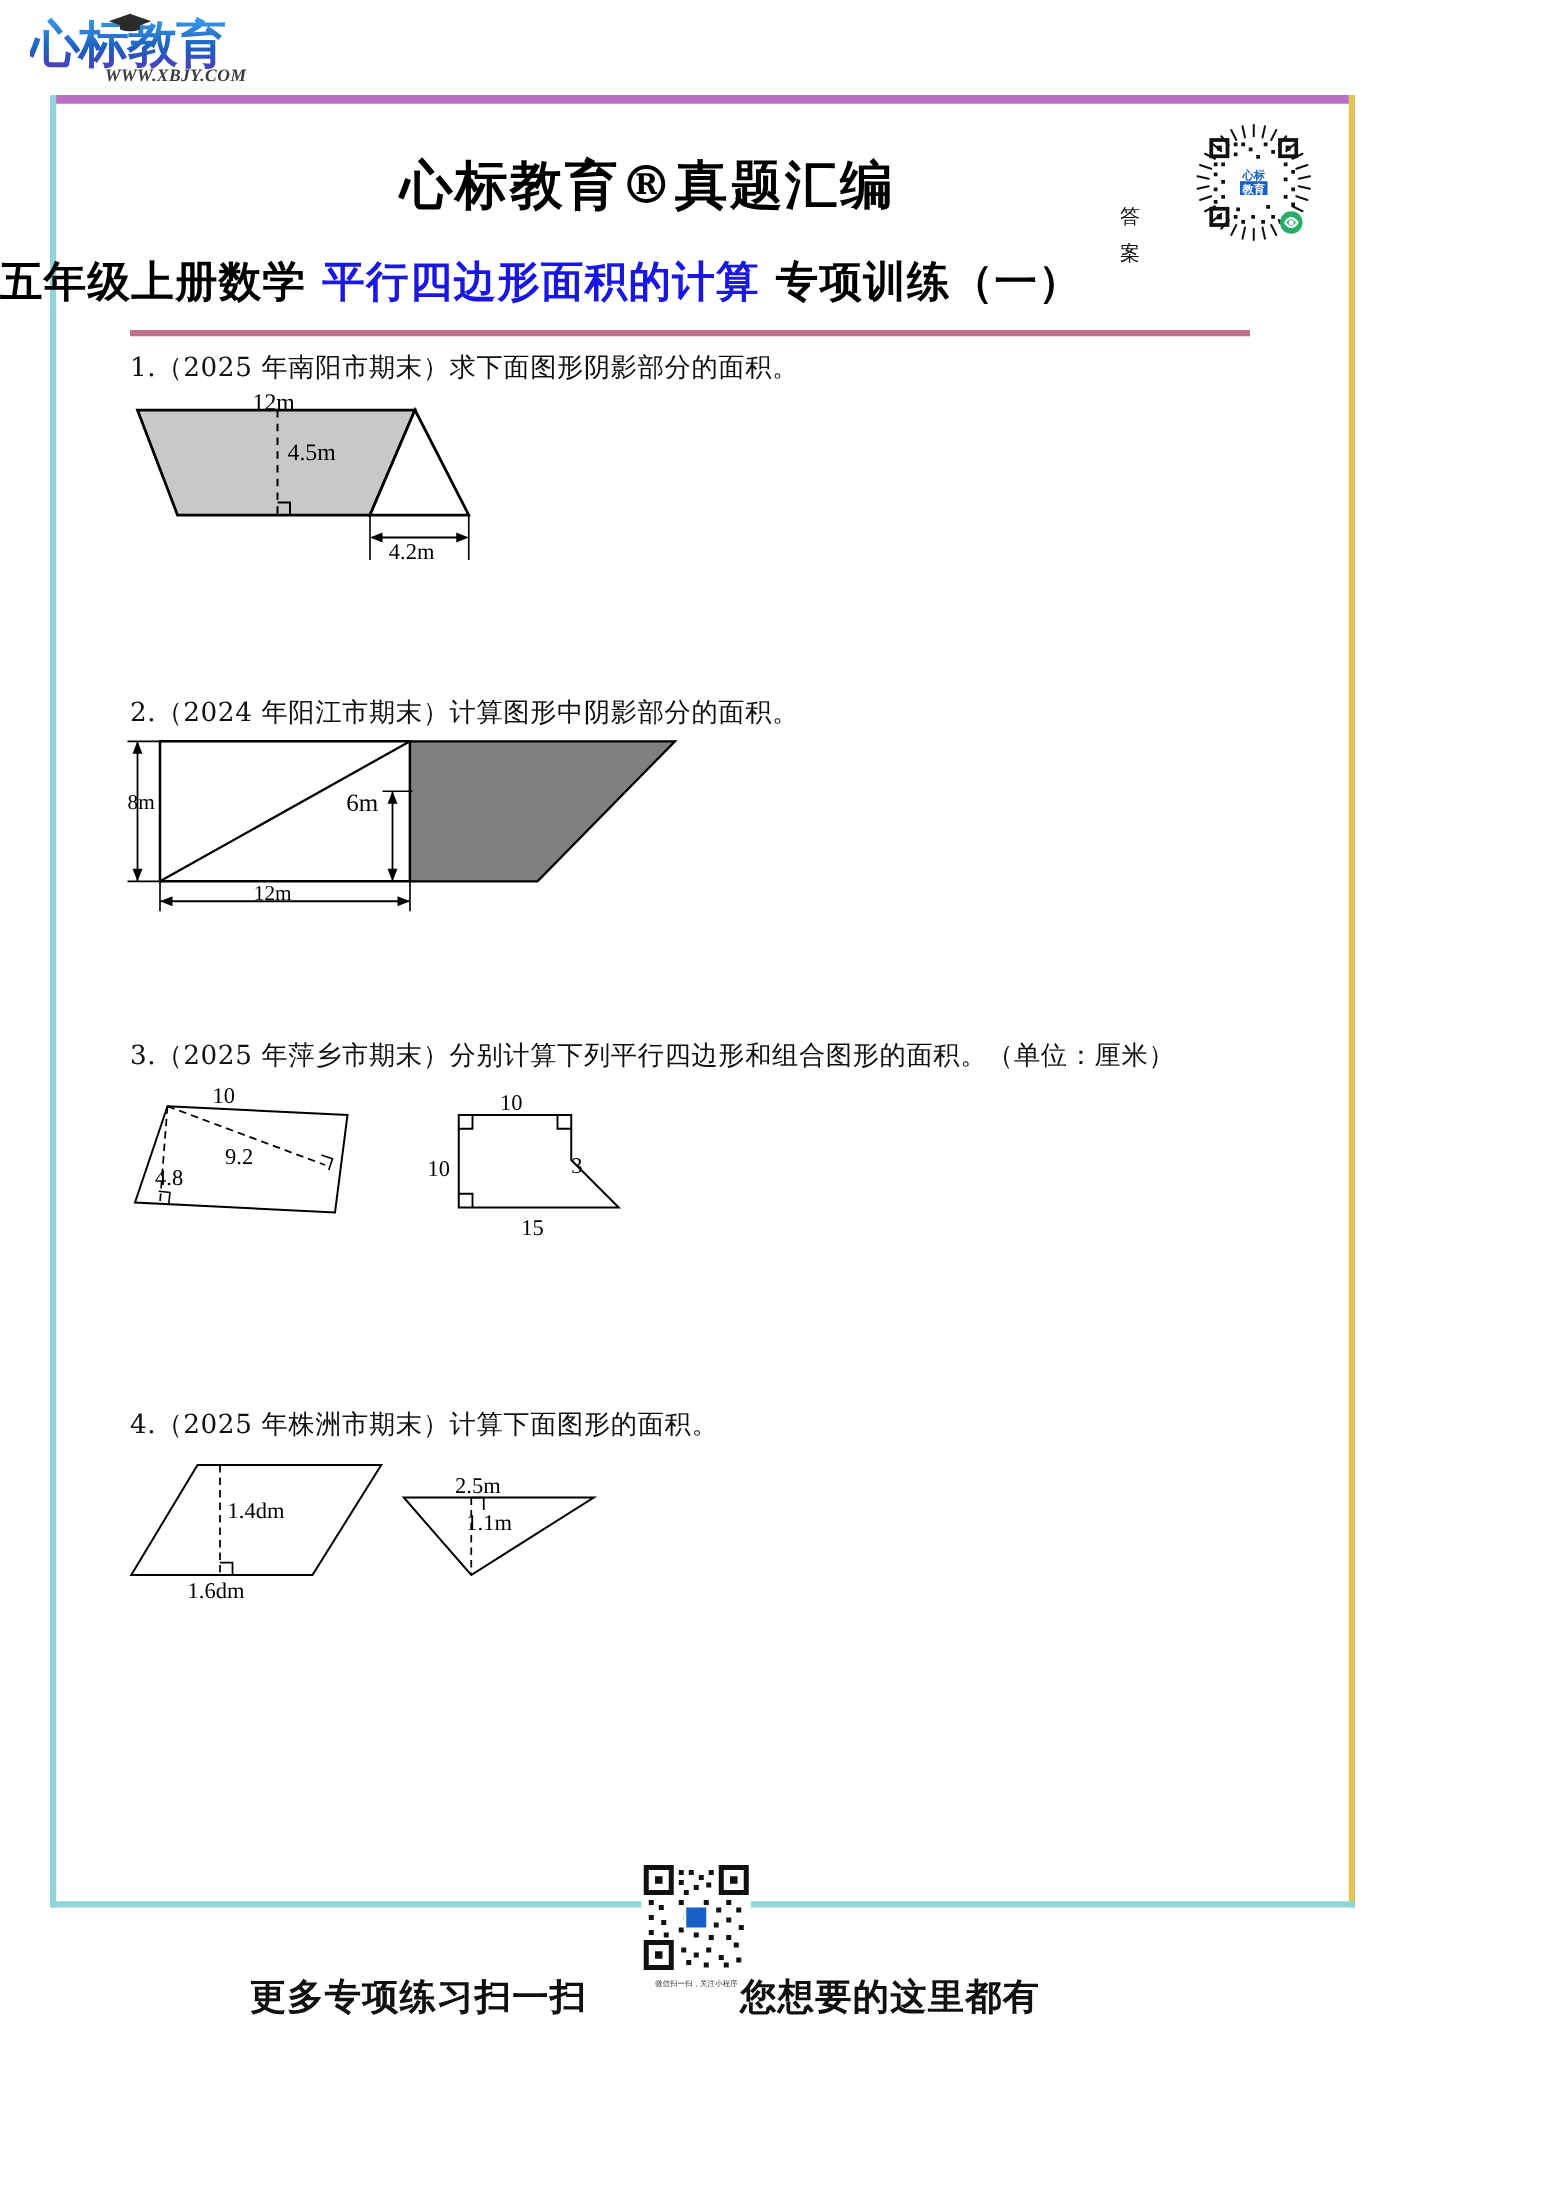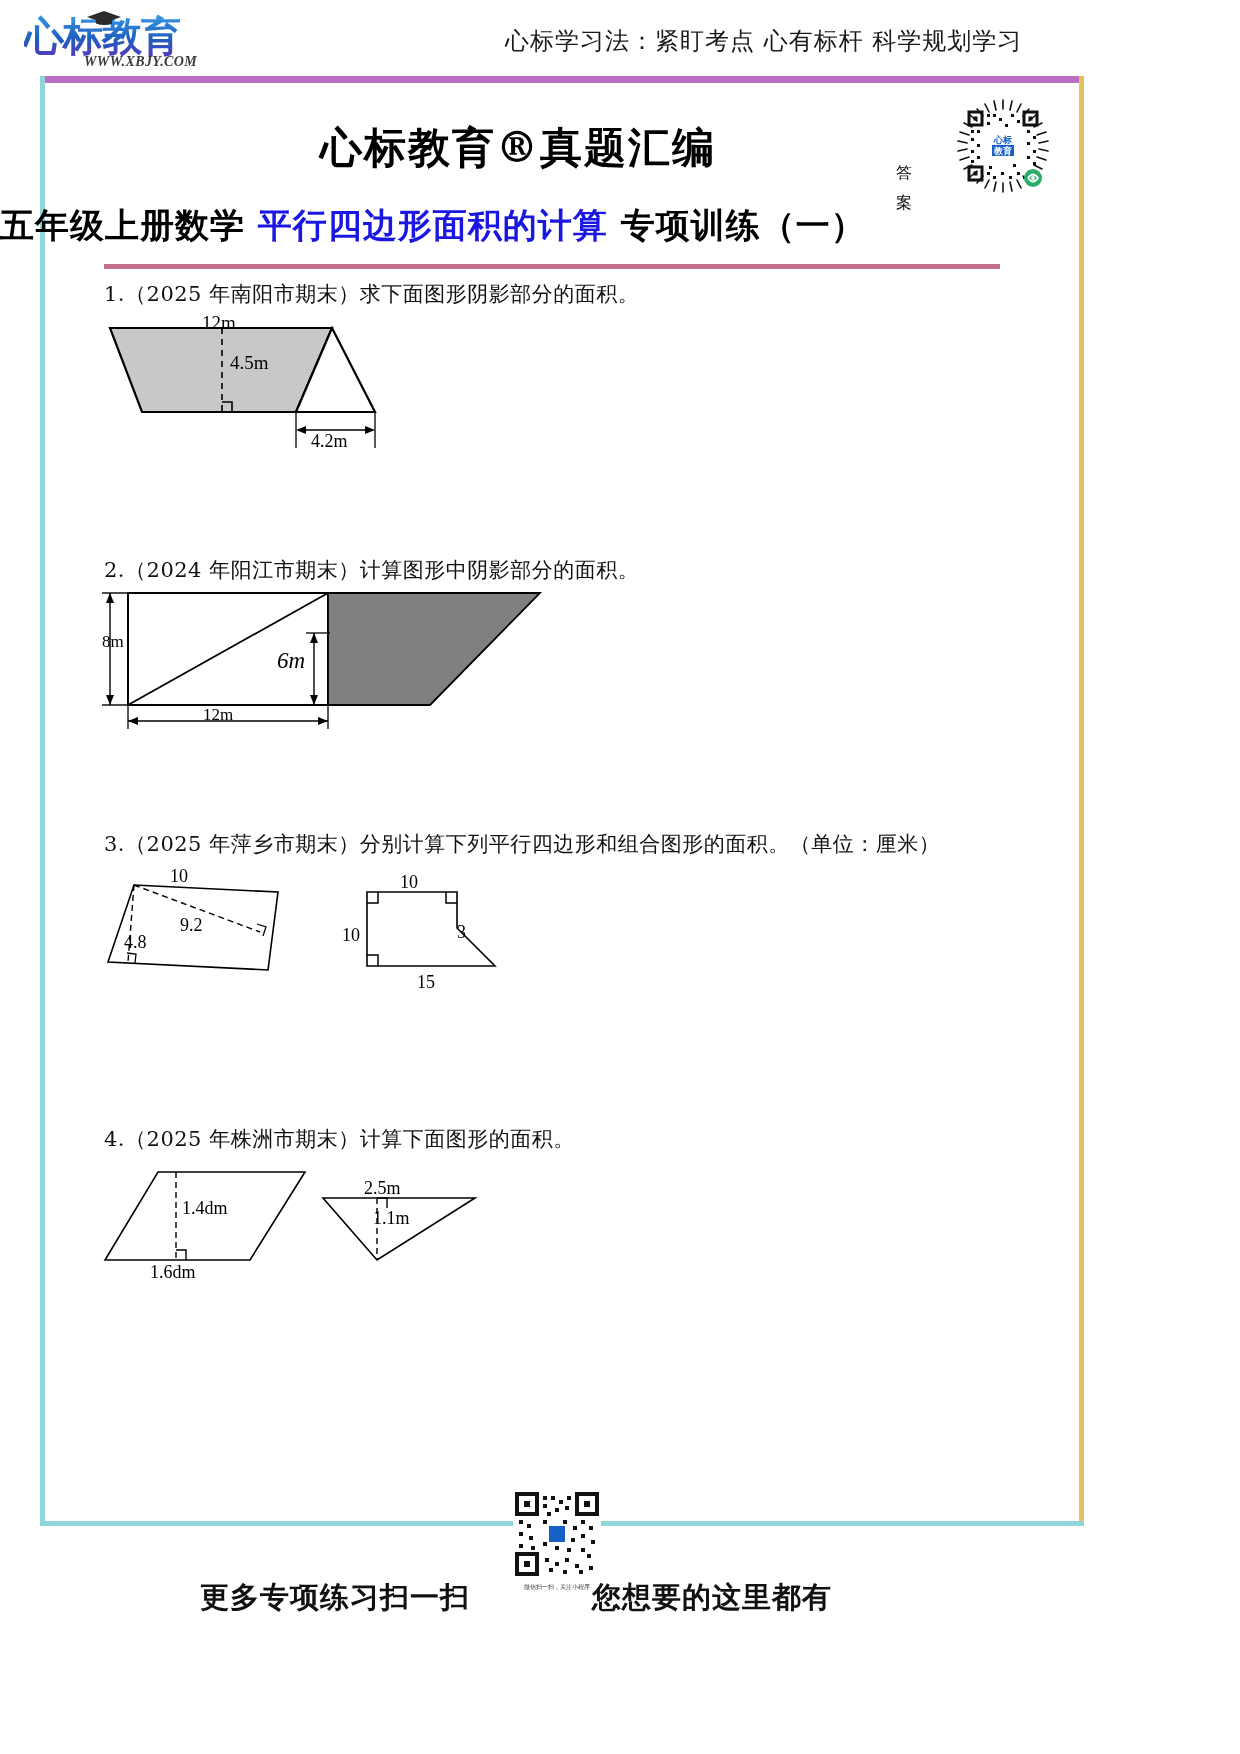--- a/index.html
+++ b/index.html
@@ -83,21 +83,20 @@
 
   <div id="logo">
     <div class="logo-text">心标教育</div>
     <svg class="logo-cap" viewBox="0 0 36 16">
       <polygon points="18,1 35,7 18,13 1,7" fill="#2b2b2b"></polygon>
       <path d="M26 9.5 L26 13.5 Q18 16.5 10 13.5 L10 9.5" fill="#2b2b2b"></path>
     </svg>
     <div class="logo-url">WWW.XBJY.COM</div>
   </div>
 
-  <div id="tagline">心标学习法：紧盯考点 心有标杆 科学规划学习</div>
 </div>
 
 <div id="frame">
   <div class="bar-top"></div>
   <div class="bar-left"></div>
   <div class="bar-right"></div>
   <div class="bar-bottom"></div>
 </div>
 
 <div id="main-title">心标教育®真题汇编</div>
@@ -239,21 +238,21 @@
   <polygon points="214,120 210,110 218,110" fill="#000"></polygon>
   <line x1="206" y1="48" x2="230" y2="48" stroke="#000" stroke-width="1.3"></line>
 
   <line x1="28" y1="136" x2="228" y2="136" stroke="#000" stroke-width="1.5"></line>
   <polygon points="28,136 38,132 38,140" fill="#000"></polygon>
   <polygon points="228,136 218,132 218,140" fill="#000"></polygon>
   <line x1="28" y1="120" x2="28" y2="144" stroke="#000" stroke-width="1.3"></line>
   <line x1="228" y1="120" x2="228" y2="144" stroke="#000" stroke-width="1.3"></line>
 </svg>
 <div class="lbl" style="left:102px;top:632px;font-size:17px;">8m</div>
-<div class="lbl" style="left:277px;top:648px;font-size:23px;font-style:italic;">6m</div>
+<div class="lbl" style="left:277px;top:632px;font-size:20px;">6m</div>
 <div class="lbl" style="left:203px;top:705px;font-size:17px;">12m</div>
 
 <div class="q-text" style="left:104px;top:830px;">3.（2025 年萍乡市期末）分别计算下列平行四边形和组合图形的面积。（单位：厘米）</div>
 
 <svg class="fig" style="left:100px;top:870px;width:200px;height:115px;" viewBox="0 0 200 115">
   <polygon points="34,15 178,22 168,100 8,92" fill="#ffffff" stroke="#000" stroke-width="1.6"></polygon>
 
   <line x1="34" y1="15" x2="160" y2="62" stroke="#000" stroke-width="1.4" stroke-dasharray="6,4"></line>
   <polyline points="157,54 166,57 163,66" fill="none" stroke="#000" stroke-width="1.3"></polyline>
 

